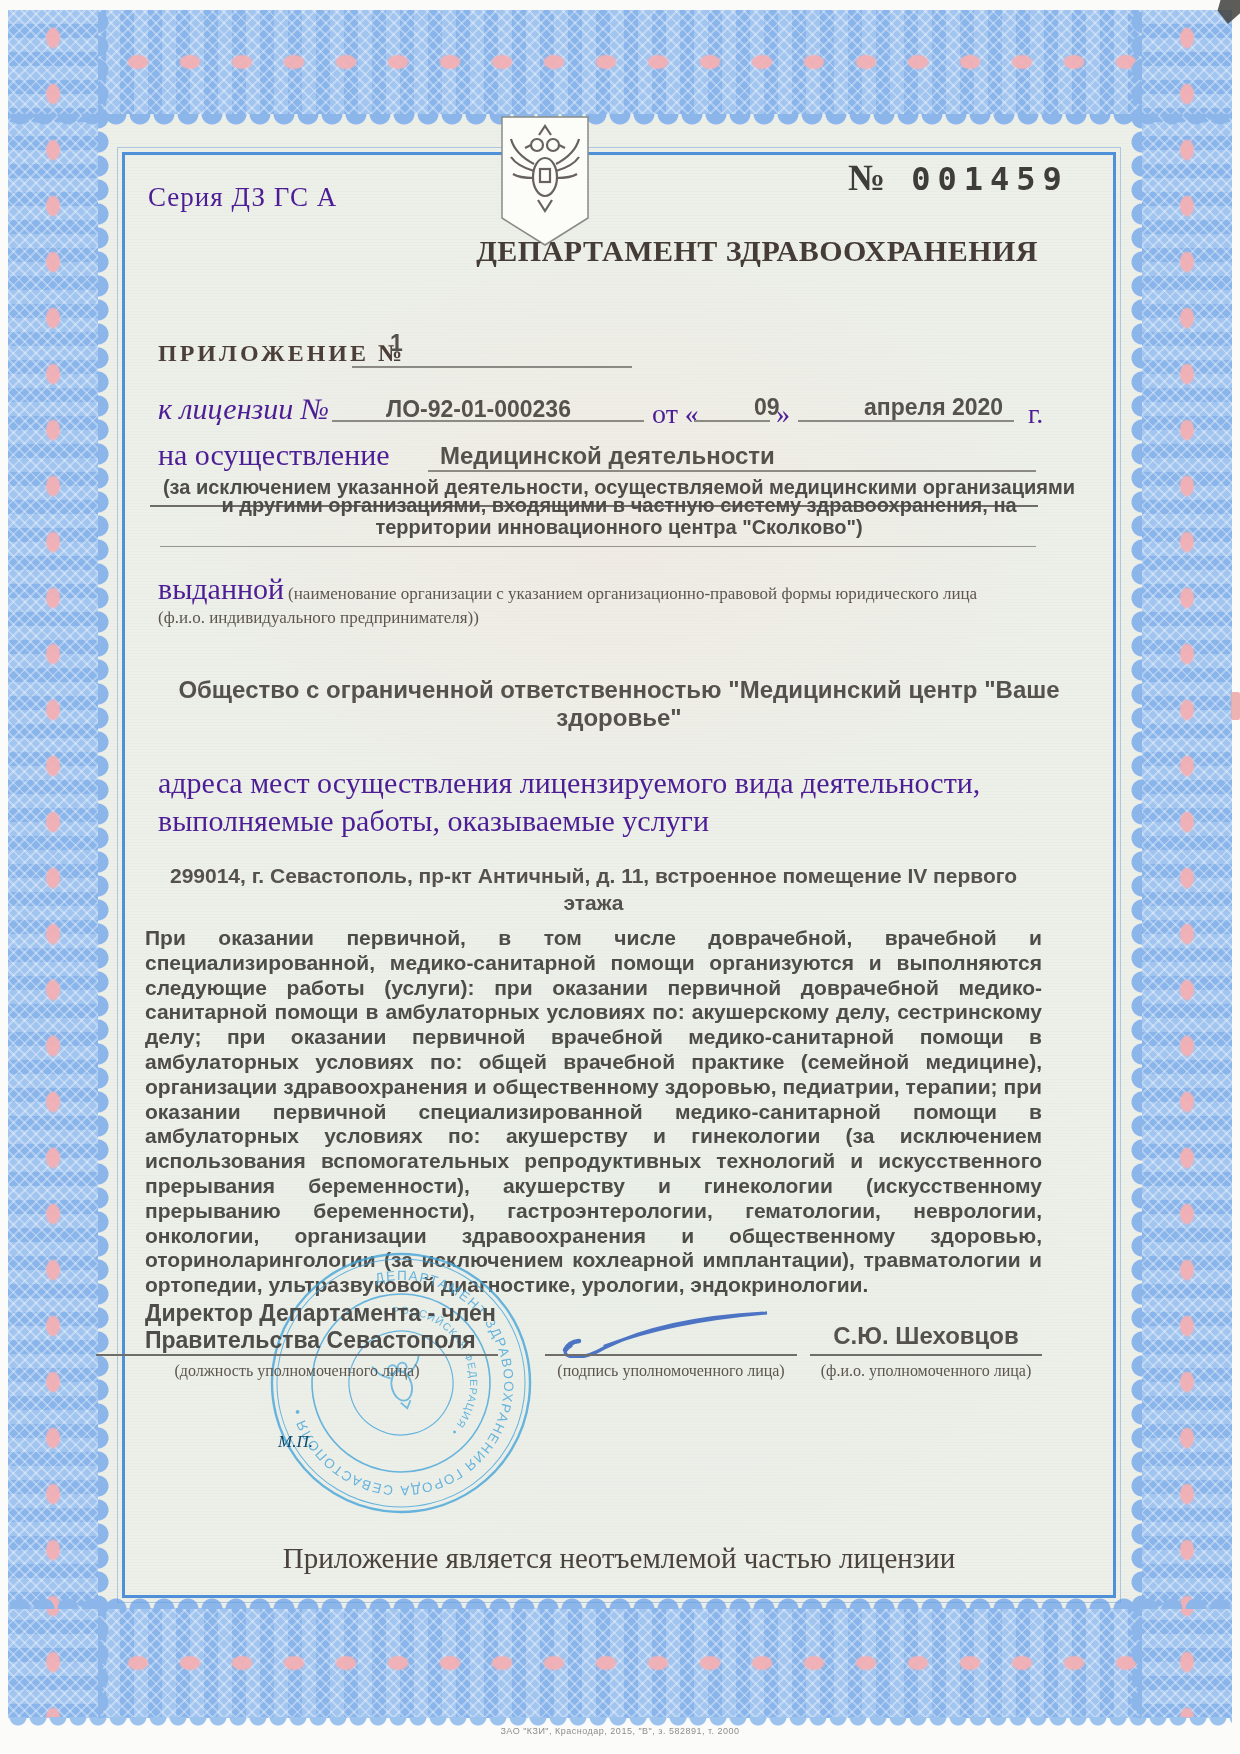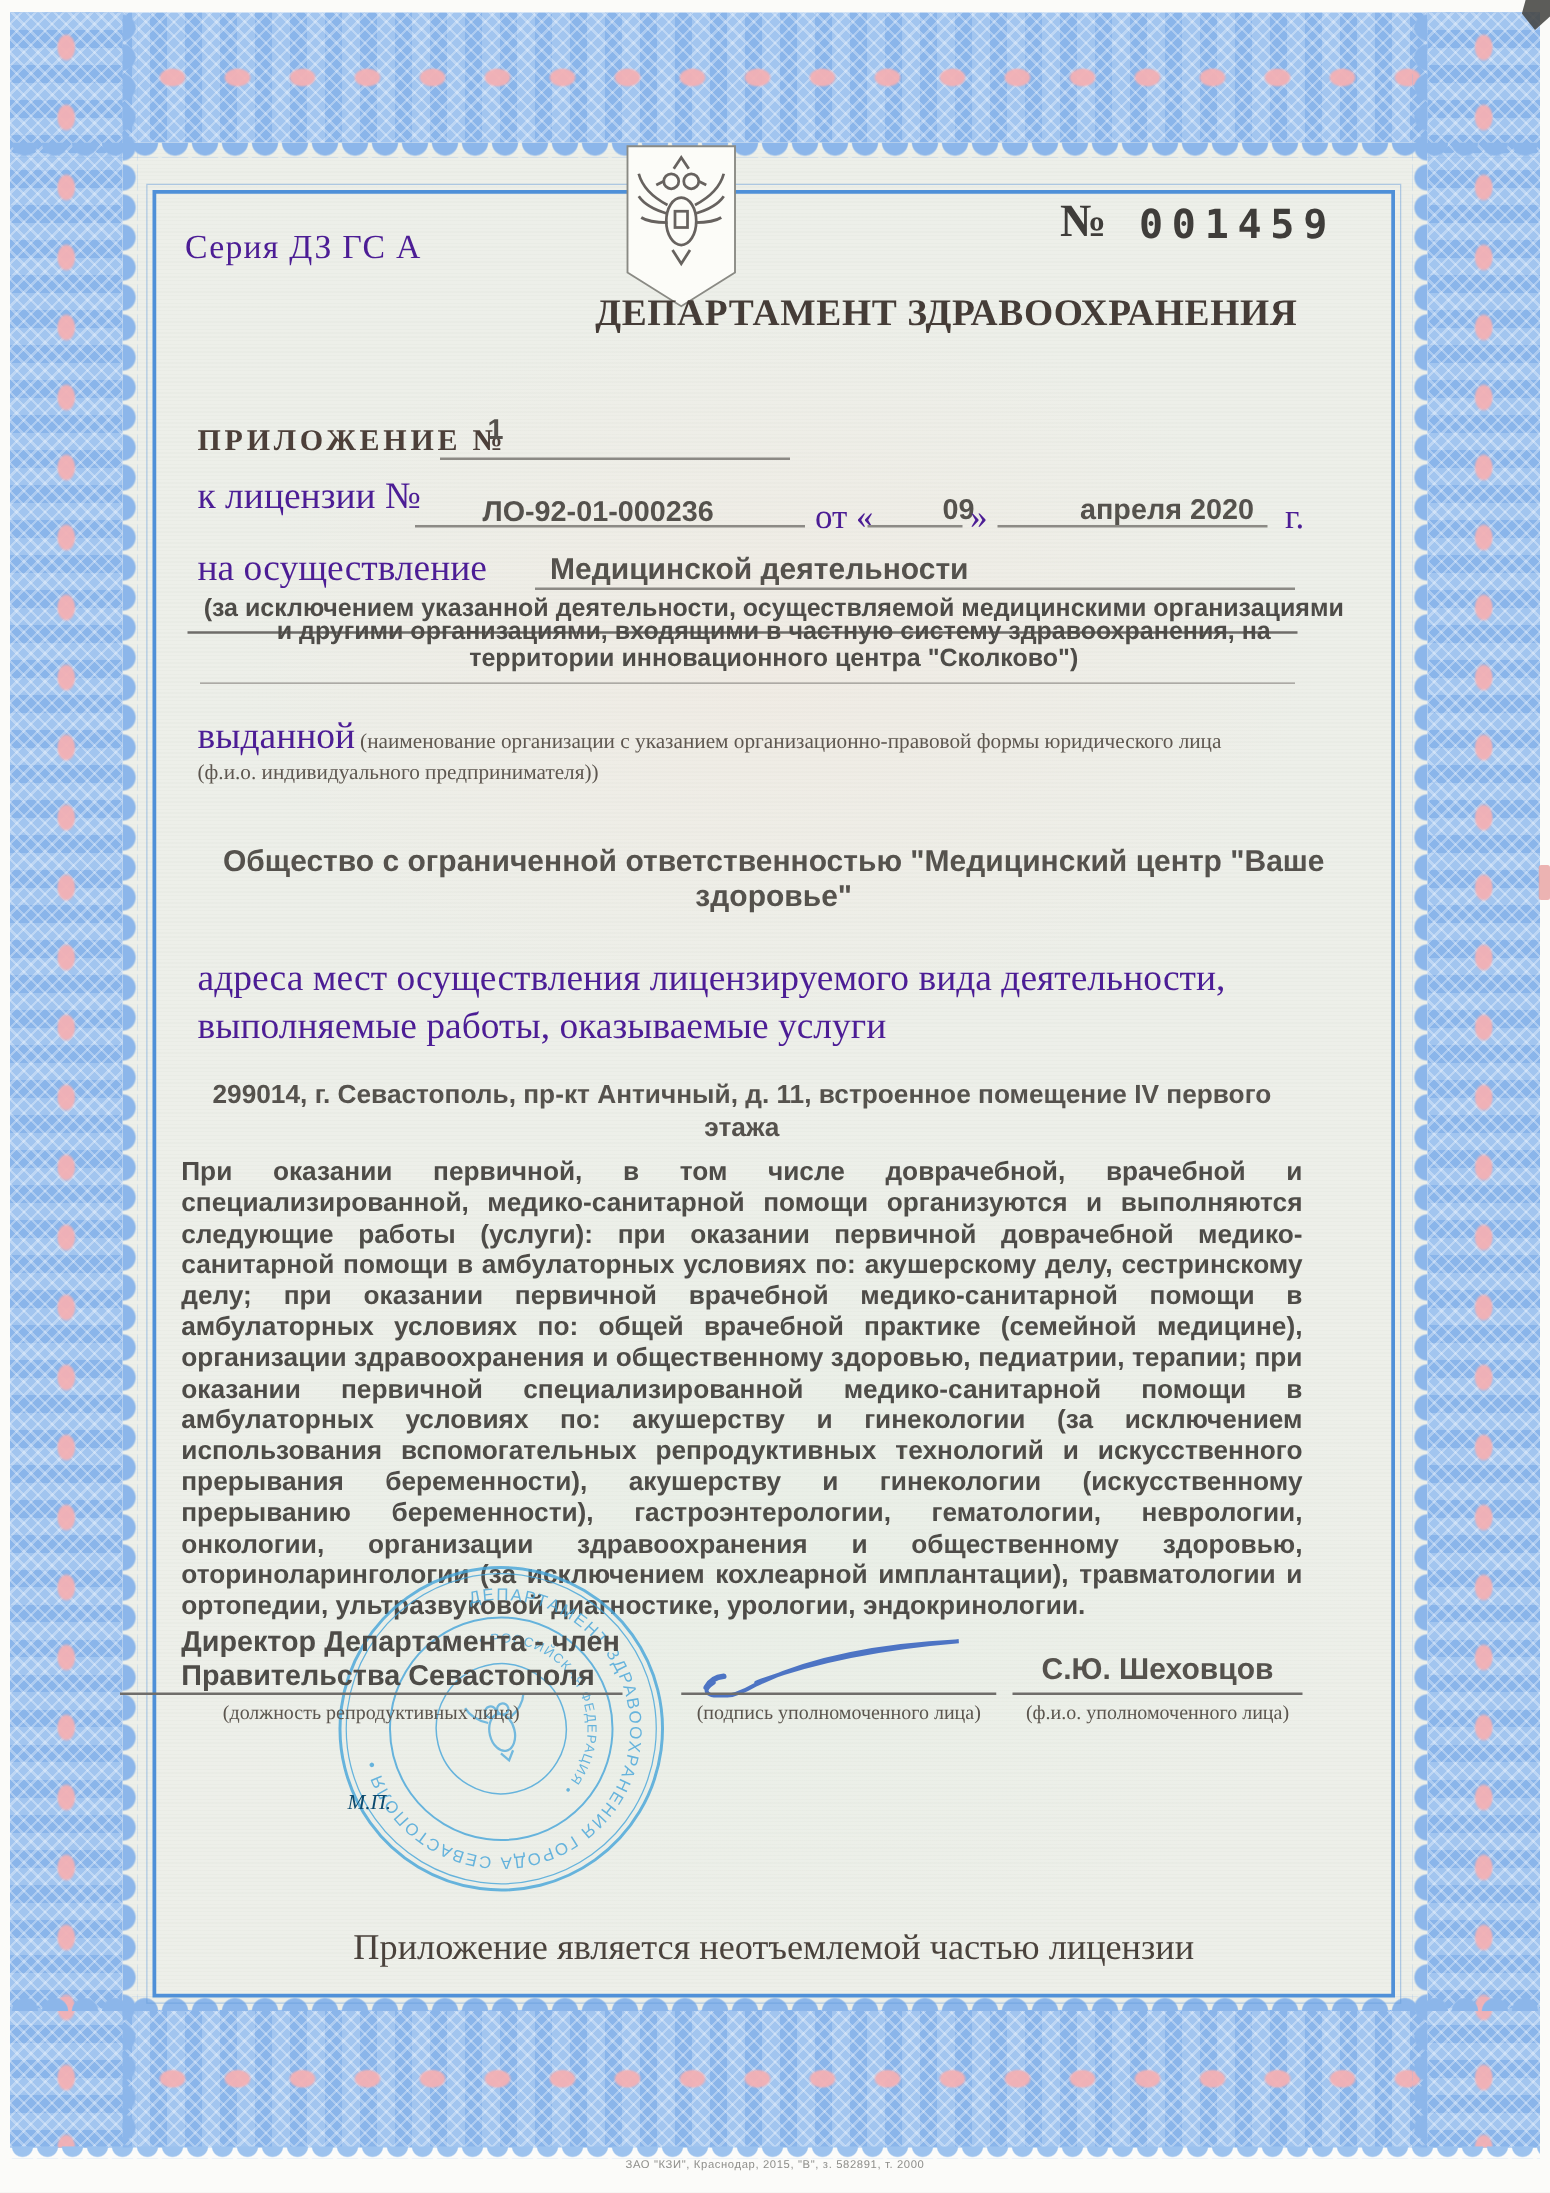--- a/index.html
+++ b/index.html
@@ -136,21 +136,21 @@
   </div>
 
   <div class="abs title">
     <div>ДЕПАРТАМЕНТ ЗДРАВООХРАНЕНИЯ</div>
   </div>
 
   <div class="abs applabel">ПРИЛОЖЕНИЕ №</div>
   <div class="abs val appnum">1</div>
   <div class="rule" style="left:352px;top:366px;width:280px;"></div>
 
-  <div class="abs serif biglabel" style="left:158px;top:380px;">к лицензии №</div>
+  <div class="abs serif biglabel" style="left:158px;top:392px;font-style:italic;">к лицензии №</div>
   <div class="abs val fill" style="left:338px;top:396px;">ЛО-92-01-000236</div>
   <div class="rule" style="left:332px;top:420px;width:312px;"></div>
   <div class="abs serif" style="left:652px;top:398px;font-size:28px;">от «</div>
   <div class="abs val fill" style="left:706px;top:394px;">09</div>
   <div class="rule" style="left:694px;top:420px;width:76px;"></div>
   <div class="abs serif" style="left:776px;top:398px;font-size:28px;">»</div>
   <div class="abs val fill" style="left:816px;top:394px;">апреля 2020</div>
   <div class="rule" style="left:798px;top:420px;width:216px;"></div>
   <div class="abs serif" style="left:1028px;top:398px;font-size:28px;">г.</div>
 
@@ -187,21 +187,21 @@
     <path d="M16 46 q-12 8 1 11 q13 2 32 -9 Q110 18 212 13 q-96 8 -162 33" fill="none" stroke="#4d74c4" stroke-width="3.2" stroke-linecap="round"></path>
     <path d="M10 50 q4 -8 14 -9" fill="none" stroke="#4d74c4" stroke-width="4.5" stroke-linecap="round"></path>
   </svg>
 
   <div class="abs val name">С.Ю. Шеховцов</div>
 
   <div class="rule" style="left:96px;top:1354px;width:402px;background:#6f6d6a;z-index:4;"></div>
   <div class="rule" style="left:545px;top:1354px;width:252px;background:#6f6d6a;z-index:4;"></div>
   <div class="rule" style="left:810px;top:1354px;width:232px;background:#6f6d6a;z-index:4;"></div>
 
-  <div class="abs cap" style="left:96px;top:1362px;width:402px;z-index:4;">(должность репродуктивных лица)</div>
+  <div class="abs cap" style="left:96px;top:1362px;width:402px;z-index:4;">(должность уполномоченного лица)</div>
   <div class="abs cap" style="left:545px;top:1362px;width:252px;z-index:4;">(подпись уполномоченного лица)</div>
   <div class="abs cap" style="left:810px;top:1362px;width:232px;z-index:4;">(ф.и.о. уполномоченного лица)</div>
 
   <div class="abs serif mp">М.П.</div>
 
   <svg class="abs stamp" viewBox="0 0 266 266">
     <defs>
       <path id="arcOuter" d="M133,30 a103,103 0 1,1 -0.01,0"></path>
       <path id="arcInner" d="M133,64 a69,69 0 1,1 -0.01,0"></path>
     </defs>

